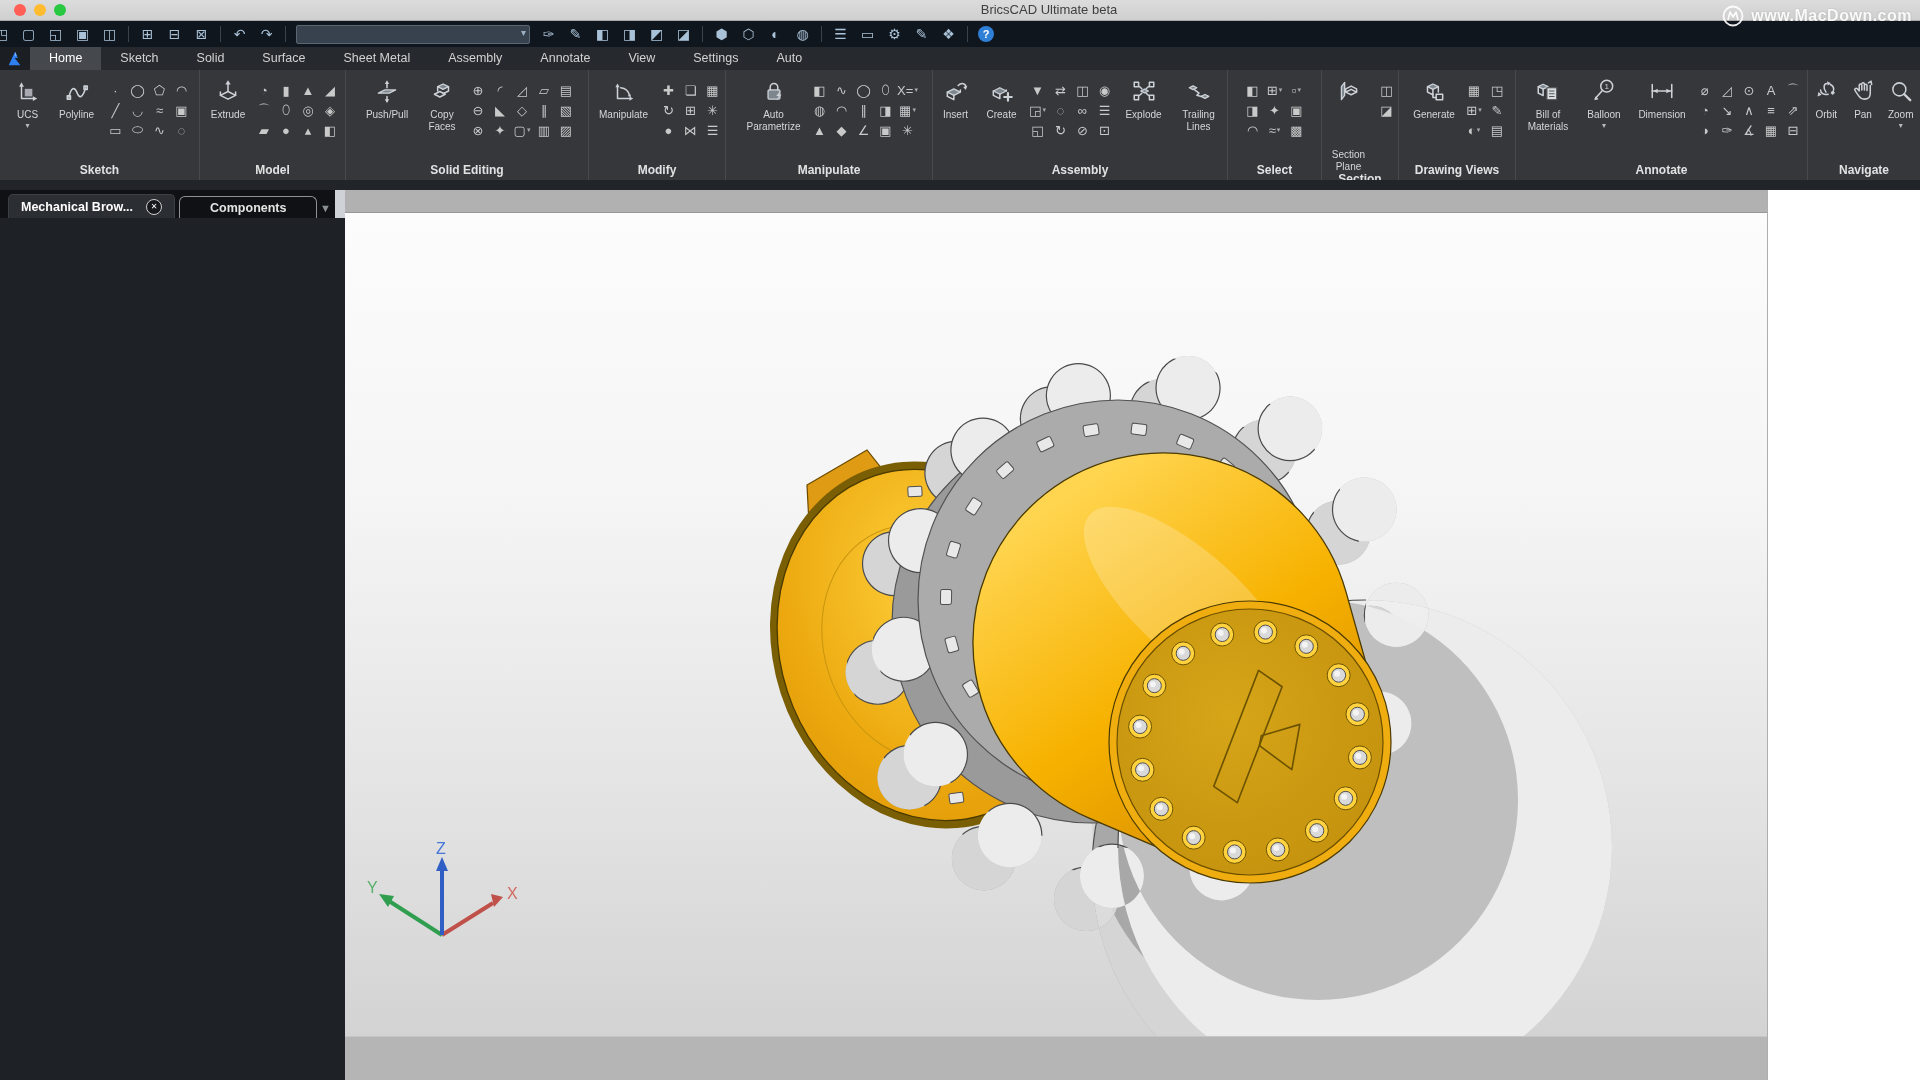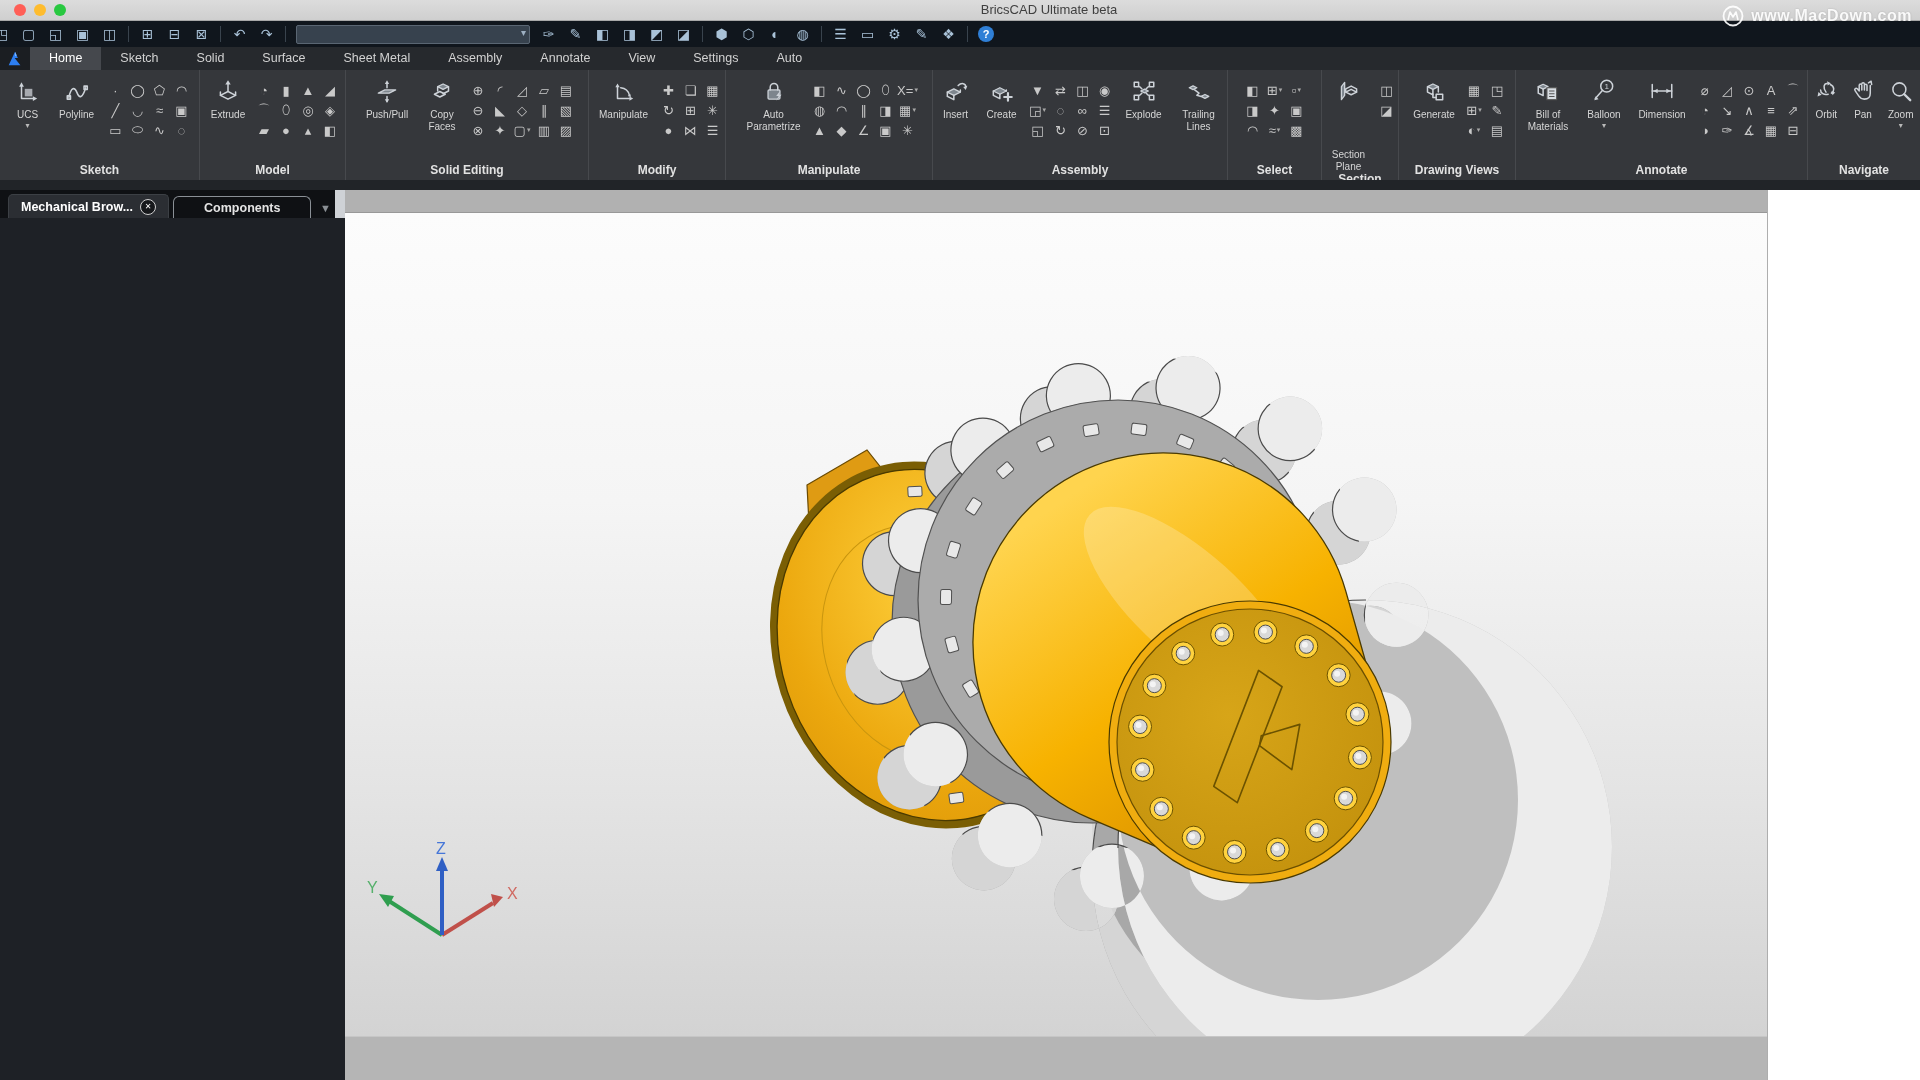--- a/index.html
+++ b/index.html
@@ -51,21 +51,21 @@
   .sgrid{display:grid;grid-auto-rows:20px;margin-top:7px;column-gap:2px;}
   .sicon{width:20px;height:20px;display:flex;align-items:center;justify-content:center;
     font-size:13px;color:#c9c9c9;cursor:default;}
   .sicon .sarrow{font-size:7px;color:#a8a8a8;margin-left:1px;}
   #ribbon-bottom{position:absolute;left:0;top:180px;width:100%;height:10px;background:#212428;}
 
   
   #panel{position:absolute;left:0;top:190px;width:345px;bottom:0;background:#1e2126;}
   #panel-tabs{height:28px;background:#0f1114;display:flex;align-items:flex-end;padding-left:8px;position:relative;}
   .ptab-active{background:#2b2e33;border:1px solid #3c4045;border-bottom:none;border-radius:5px 5px 0 0;
-    color:#fff;font-weight:bold;font-size:12.5px;height:23px;display:flex;align-items:center;gap:7px;padding:0 12px;}
+    color:#fff;font-weight:bold;font-size:12.5px;height:23px;display:flex;align-items:center;gap:13px;padding:0 12px;}
   .ptab-close{width:14px;height:14px;border-radius:50%;background:#16181b;border:1px solid #cfcfcf;
     color:#fff;font-size:8px;line-height:13px;text-align:center;font-weight:bold;}
   .ptab{border:1px solid #8a9096;border-bottom:none;border-radius:6px 6px 0 0;color:#e4e4e4;
     font-weight:bold;font-size:12.5px;height:21px;display:flex;align-items:center;padding:0 30px;margin-left:4px;}
   .ptab-overflow{position:absolute;right:14px;bottom:4px;color:#8a8f94;font-size:11px;}
   #panel-scroll-remnant{position:absolute;right:0;top:0;width:10px;height:28px;background:#cfd2d6;}
 
   
   #canvas{position:absolute;left:345px;top:190px;width:1422px;bottom:0;}
   #canvas-topband{height:23px;background:#b1b1b1;border-bottom:1px solid #989898;box-sizing:border-box;}

